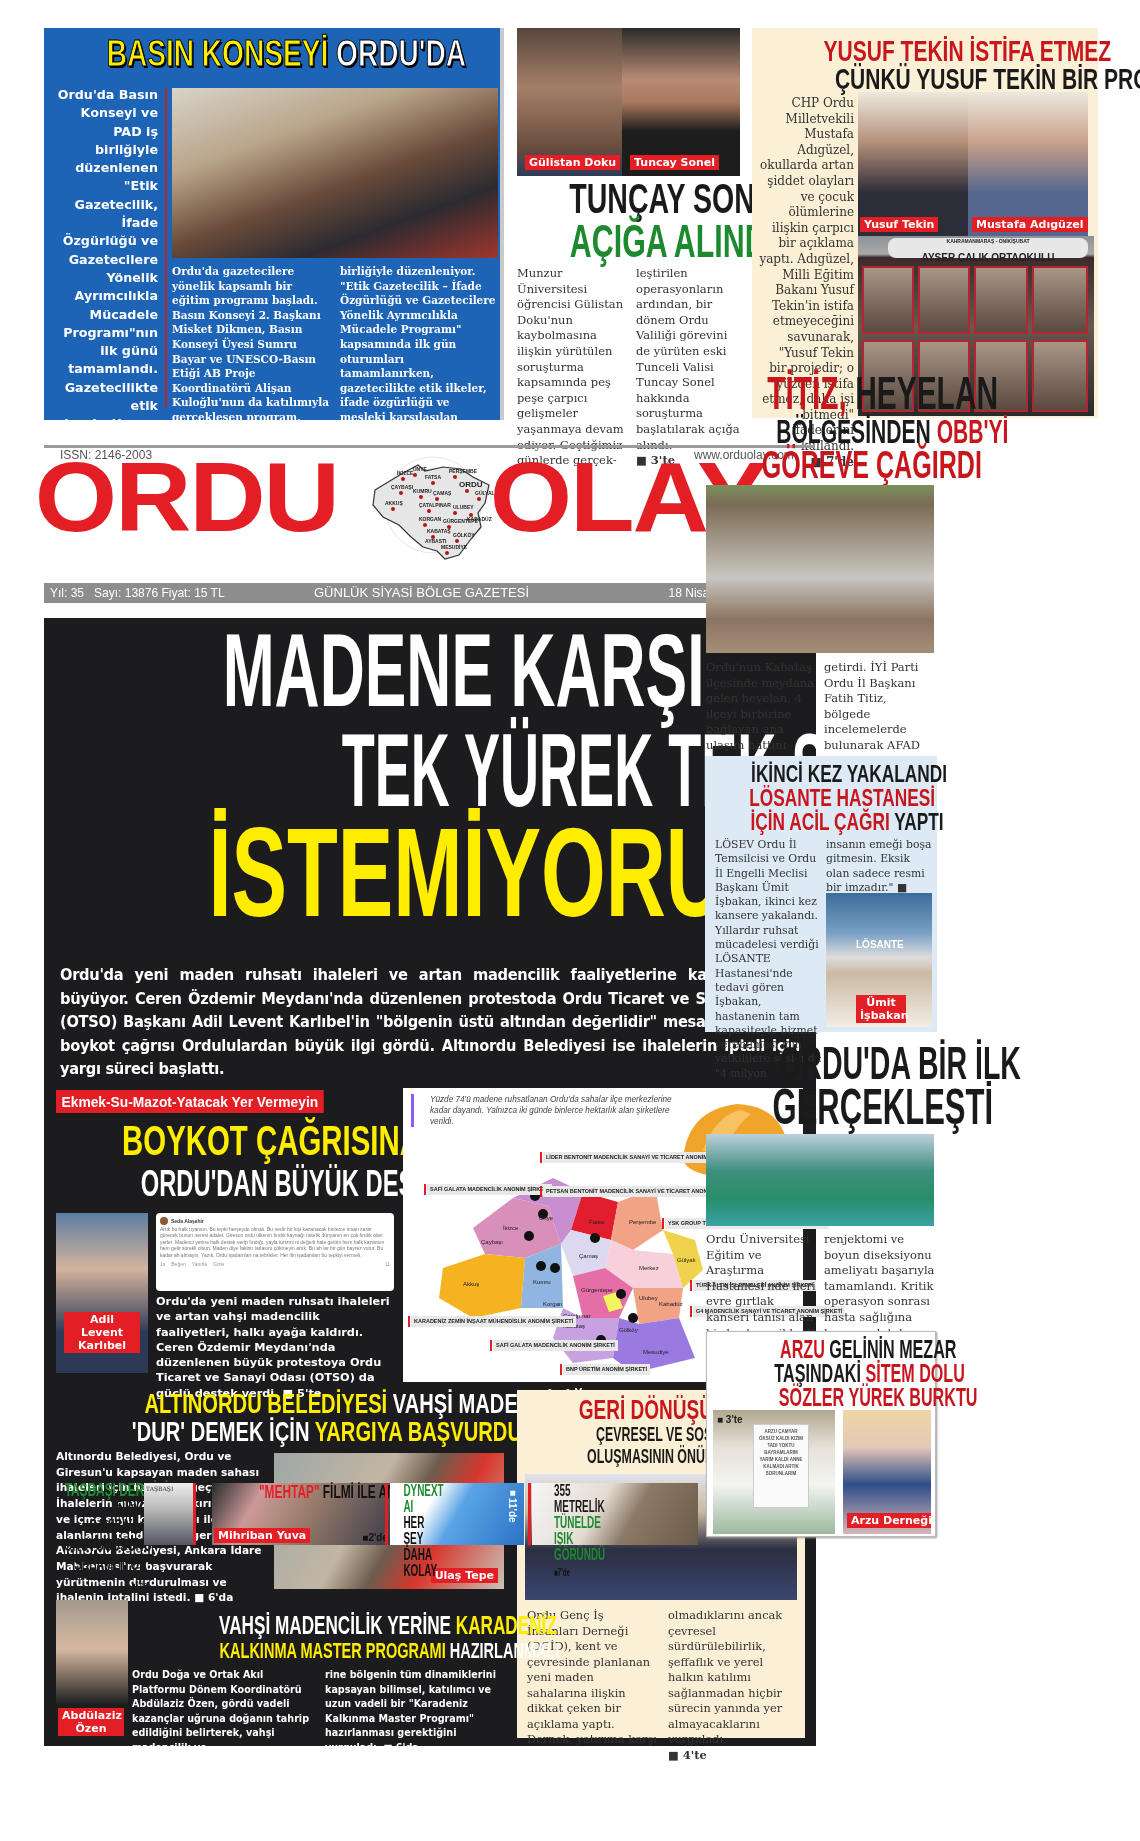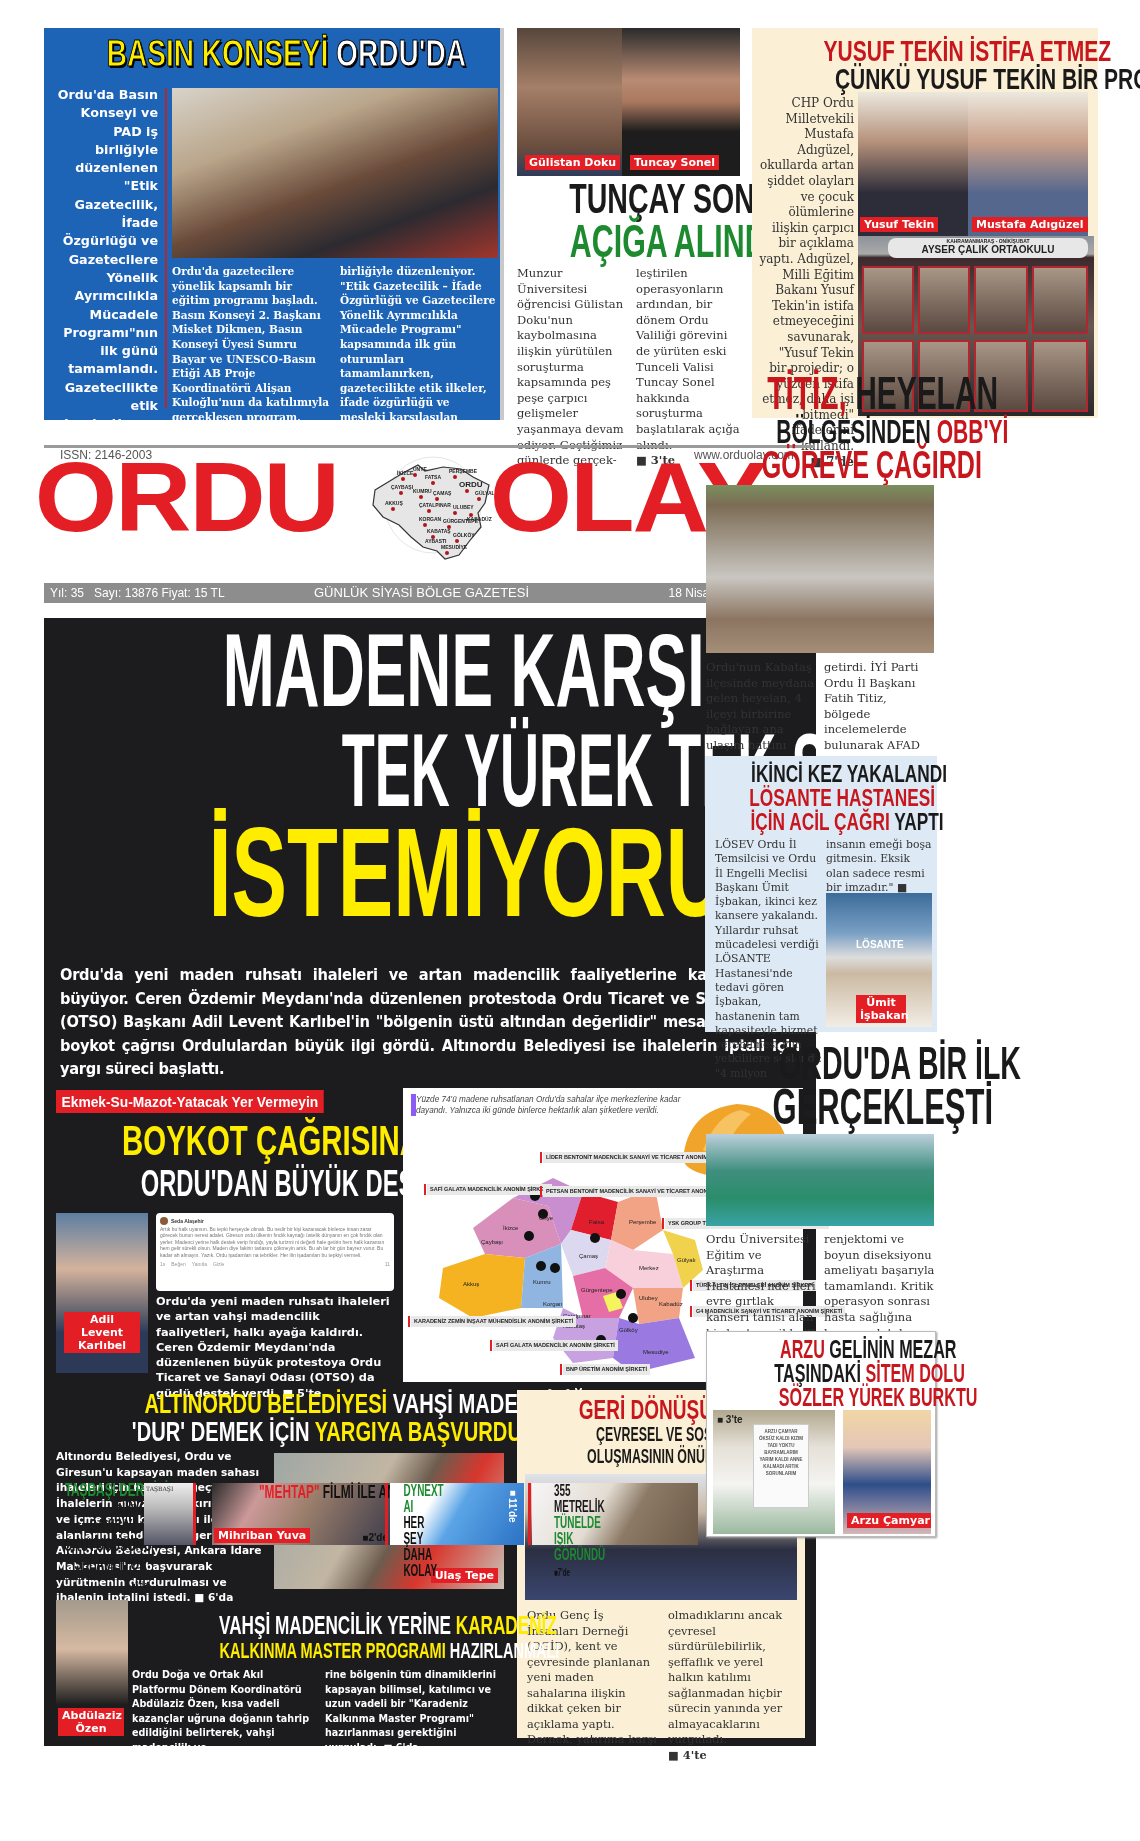--- a/index.html
+++ b/index.html
@@ -58,21 +58,21 @@
   #main-lead { left: 60px; top: 963px; width: 740px; color: #fff; font-weight: 700; font-size: 16.3px; line-height: 23.5px; text-align: justify; font-family: "DejaVu Sans Condensed","DejaVu Sans", sans-serif; letter-spacing: -0.3px; }
 
   #boykot-tag { left: 56px; top: 1090px; background: #e31e24; color: #fff; font-weight: 700; font-size: 15px; padding: 3px 6px; transform: scaleX(0.92); transform-origin: left top; white-space: nowrap; }
   #boykot-h1 { left: 58px; top: 1120px; font-size: 42px; color: #ffed00; transform: scaleX(0.7); }
   #boykot-h2 { left: 58px; top: 1166px; font-size: 36px; color: #fff; transform: scaleX(0.66); }
   #karlibel-photo { left: 56px; top: 1213px; width: 92px; height: 160px; background: linear-gradient(180deg,#5d7ea1,#d4b39d 35%,#2c3a57 75%); }
   #fb-post { left: 156px; top: 1213px; width: 238px; height: 78px; background: #fff; border-radius: 4px; font-size: 5px; color: #777; padding: 4px; overflow: hidden; }
   #boykot-body { left: 156px; top: 1294px; width: 240px; color: #fff; font-weight: 700; font-size: 11.3px; line-height: 15.3px; font-family: "DejaVu Sans", sans-serif; }
 
   #map-box { left: 403px; top: 1088px; width: 400px; height: 294px; background: #fff; }
-  #map-note { left: 8px; top: 6px; width: 280px; font-style: italic; font-size: 8.2px; color: #444; border-left: 5px solid #8b5cf6; padding-left: 0; line-height: 11px; }
+  #map-note { left: 8px; top: 6px; width: 280px; font-style: italic; font-size: 8.2px; color: #444; border-left: 3px solid #8b5cf6; padding-left: 16px; line-height: 11px; }
   #helmet { left: 270px; top: 2px; width: 126px; height: 96px; }
   .map-label { position: absolute; background: #e9e9e9; font-size: 5.5px; font-weight: 700; color: #222; padding: 2px 3px; line-height: 7px; white-space: nowrap; }
   .map-label::before { content: ""; position: absolute; left: -3px; top: 0; bottom: 0; width: 2px; background: #e31e24; }
 
   #altin-h1 { left: 56px; top: 1390px; font-size: 28px; color: #ffed00; transform: scaleX(0.72); }
   #altin-h1 .w { color: #fff; }
   #altin-h2 { left: 56px; top: 1418px; font-size: 28px; color: #fff; transform: scaleX(0.72); }
   #altin-h2 .y { color: #ffed00; }
   #altin-body { left: 56px; top: 1449px; width: 212px; color: #fff; font-weight: 700; font-size: 10.6px; line-height: 15.7px; font-family: "DejaVu Sans", sans-serif; }
   #ulas-photo { left: 274px; top: 1453px; width: 230px; height: 136px; background: linear-gradient(120deg,#9fa7a5 0%,#c2b6a3 40%,#6d5c4e 55%,#d8362d 70%,#c8c3b8 100%); }
@@ -169,21 +169,21 @@
 <div id="yusuf-body" class="abs body-text"><span>CHP Ordu Milletvekili Mustafa Adıgüzel, okullarda artan şiddet olayları ve çocuk ölümlerine ilişkin çarpıcı bir açıklama yaptı. Adıgüzel, Milli Eğitim Bakanı Yusuf Tekin'in istifa etmeyeceğini savunarak, "Yusuf Tekin bir projedir; o yüzden istifa etmez, daha işi bitmedi" ifadelerini kullandı.</span><br><span class="ref">■ 7'de</span></div>
 <div id="yusuf-photo1" class="photo">
   <span class="caption-tag" style="left:2px;bottom:4px;">Yusuf Tekin</span>
 </div>
 <div id="adiguzel-photo" class="photo">
   <span class="caption-tag" style="left:4px;bottom:4px;">Mustafa Adıgüzel</span>
 </div>
 <div id="school-photo" class="photo">
   <div style="position:absolute;left:30px;top:2px;width:200px;height:20px;background:#e7e7e7;border-radius:8px;text-align:center;color:#222;">
     <div style="font-size:5px;font-weight:700;">KAHRAMANMARAŞ - ONİKİŞUBAT</div>
-    <div style="font-size:10px;font-weight:700;line-height:11px;">AYSER ÇALIK ORTAOKULU</div>
+    <div style="font-size:10px;font-weight:700;line-height:11px;margin-top:8px;">AYSER ÇALIK ORTAOKULU</div>
   </div>
   <div class="kid" style="left:4px;top:30px;width:52px;height:68px;"></div>
   <div class="kid" style="left:60px;top:30px;width:52px;height:68px;"></div>
   <div class="kid" style="left:116px;top:30px;width:54px;height:68px;"></div>
   <div class="kid" style="left:174px;top:30px;width:56px;height:68px;"></div>
   <div class="kid" style="left:4px;top:104px;width:52px;height:72px;"></div>
   <div class="kid" style="left:60px;top:104px;width:52px;height:72px;"></div>
   <div class="kid" style="left:116px;top:104px;width:54px;height:72px;"></div>
   <div class="kid" style="left:174px;top:104px;width:56px;height:72px;"></div>
 </div>
@@ -360,21 +360,21 @@
 <div id="geri-h3" class="abs head">OLUŞMASININ ÖNÜNE GEÇİLMELİ</div>
 <div id="geri-photo" class="photo"></div>
 <div id="geri-col1" class="abs body-text">Ordu Genç İş İnsanları Derneği (OGİD), kent ve çevresinde planlanan yeni maden sahalarına ilişkin dikkat çeken bir açıklama yaptı. Dernek, yatırıma karşı</div>
 <div id="geri-col2" class="abs body-text"><span>olmadıklarını ancak çevresel sürdürülebilirlik, şeffaflık ve yerel halkın katılımı sağlanmadan hiçbir sürecin yanında yer almayacaklarını vurguladı.</span><br><span class="ref">■ 4'te</span></div>
 
 <div id="abdul-photo" class="photo">
   <span class="caption-tag" style="left:2px;bottom:4px;white-space:normal;width:66px;text-align:center;">Abdülaziz Özen</span>
 </div>
 <div id="vahsi-h1" class="abs head"><span>VAHŞİ MADENCİLİK YERİNE</span> <span class="y">KARADENİZ</span></div>
 <div id="vahsi-h2" class="abs head"><span>KALKINMA MASTER PROGRAMI</span> <span class="w">HAZIRLANMALI</span></div>
-<div id="vahsi-col1" class="abs">Ordu Doğa ve Ortak Akıl Platformu Dönem Koordinatörü Abdülaziz Özen, kısa vadeli kazançlar uğruna doğanın tahrip edildiğini belirterek, vahşi madencilik ye-</div>
+<div id="vahsi-col1" class="abs">Ordu Doğa ve Ortak Akıl Platformu Dönem Koordinatörü Abdülaziz Özen, gördü vadeli kazançlar uğruna doğanın tahrip edildiğini belirterek, vahşi madencilik ye-</div>
 <div id="vahsi-col2" class="abs"><span>rine bölgenin tüm dinamiklerini kapsayan bilimsel, katılımcı ve uzun vadeli bir "Karadeniz Kalkınma Master Programı" hazırlanması gerektiğini vurguladı.</span> <span class="ref">■ 6'da</span></div>
 
 <div id="titiz-h1" class="abs head"><span>TİTİZ,</span> <span class="b">HEYELAN</span></div>
 <div id="titiz-h2" class="abs head"><span>BÖLGESİNDEN</span> <span class="r">OBB'Yİ</span></div>
 <div id="titiz-h3" class="abs head">GÖREVE ÇAĞIRDI</div>
 <div id="titiz-photo" class="photo"></div>
 <div id="titiz-col1" class="abs body-text">Ordu'nun Kabataş ilçesinde meydana gelen heyelan, 4 ilçeyi birbirine bağlayan ana ulaşım hattını kapatarak bölgede ulaşımı durma noktasına</div>
 <div id="titiz-col2" class="abs body-text"><span>getirdi. İYİ Parti Ordu İl Başkanı Fatih Titiz, bölgede incelemelerde bulunarak AFAD ve Ordu Büyükşehir Belediyesi'ni acil müdahaleye çağırdı.</span> <span class="ref">■ 7'de</span></div>
 
 <div id="ikinci-box" class="abs"></div>
@@ -402,21 +402,21 @@
   <span style="position:absolute;left:4px;top:4px;font-size:10px;font-weight:700;color:#222;">■ 3'te</span>
   <div style="position:absolute;left:40px;top:14px;width:56px;height:84px;background:#fafafa;border:1px solid #ccc;font-size:4.5px;font-weight:700;color:#555;padding:3px;white-space:pre-line;line-height:7px;text-align:center;">ARZU ÇAMYAR
 ÖKSÜZ KALDI KIZIM
 TADI YOKTU
 BAYRAMLARIM
 YARIM KALDI ANNE
 KALMADI ARTIK
 SORUNLARIM</div>
 </div>
 <div id="arzu-photo2" class="photo">
-  <span class="caption-tag" style="left:4px;bottom:6px;">Arzu Çamyar</span>
+  <span class="caption-tag" style="left:4px;bottom:6px;">Arzu Derneği</span>
 </div>
 
 <div id="bot1-h" class="abs head">TAŞBAŞI DERGİSİ</div>
 <div id="bot1-h2" class="abs head" style="width:135px;white-space:normal;text-align:right;"><span>5'İNCİ SAYISIYLA OKUYUCUSUNU SELAMLIYOR</span> <span style="font-size:10px;">■2'de</span></div>
 <div id="bot1-photo" class="photo">
     <span style="position:absolute;left:2px;top:2px;font-size:6px;font-family:'DejaVu Serif',serif;color:#333;">TAŞBAŞI</span>
   </div>
 <div class="bot-sep" style="left:193px;"></div>
 <div id="bot2-photo" class="photo">
   <span class="caption-tag" style="left:2px;bottom:2px;">Mihriban Yuva</span>

